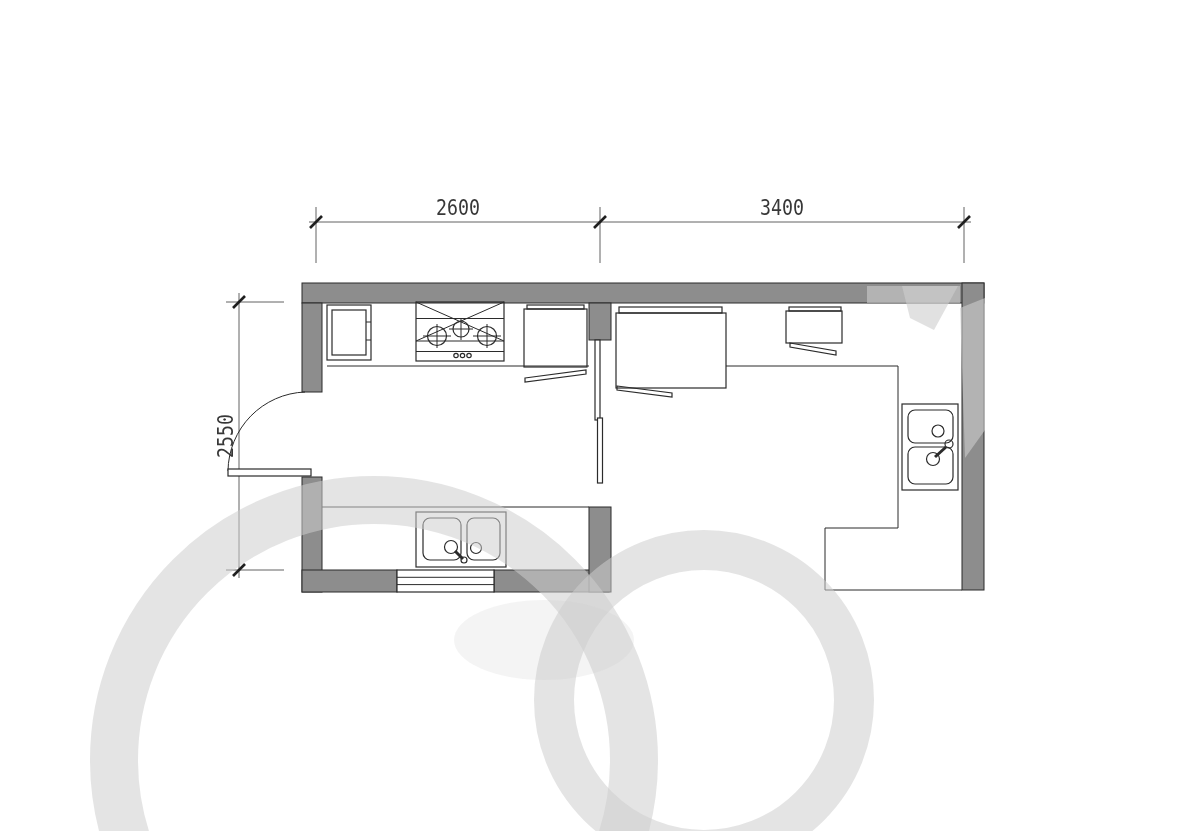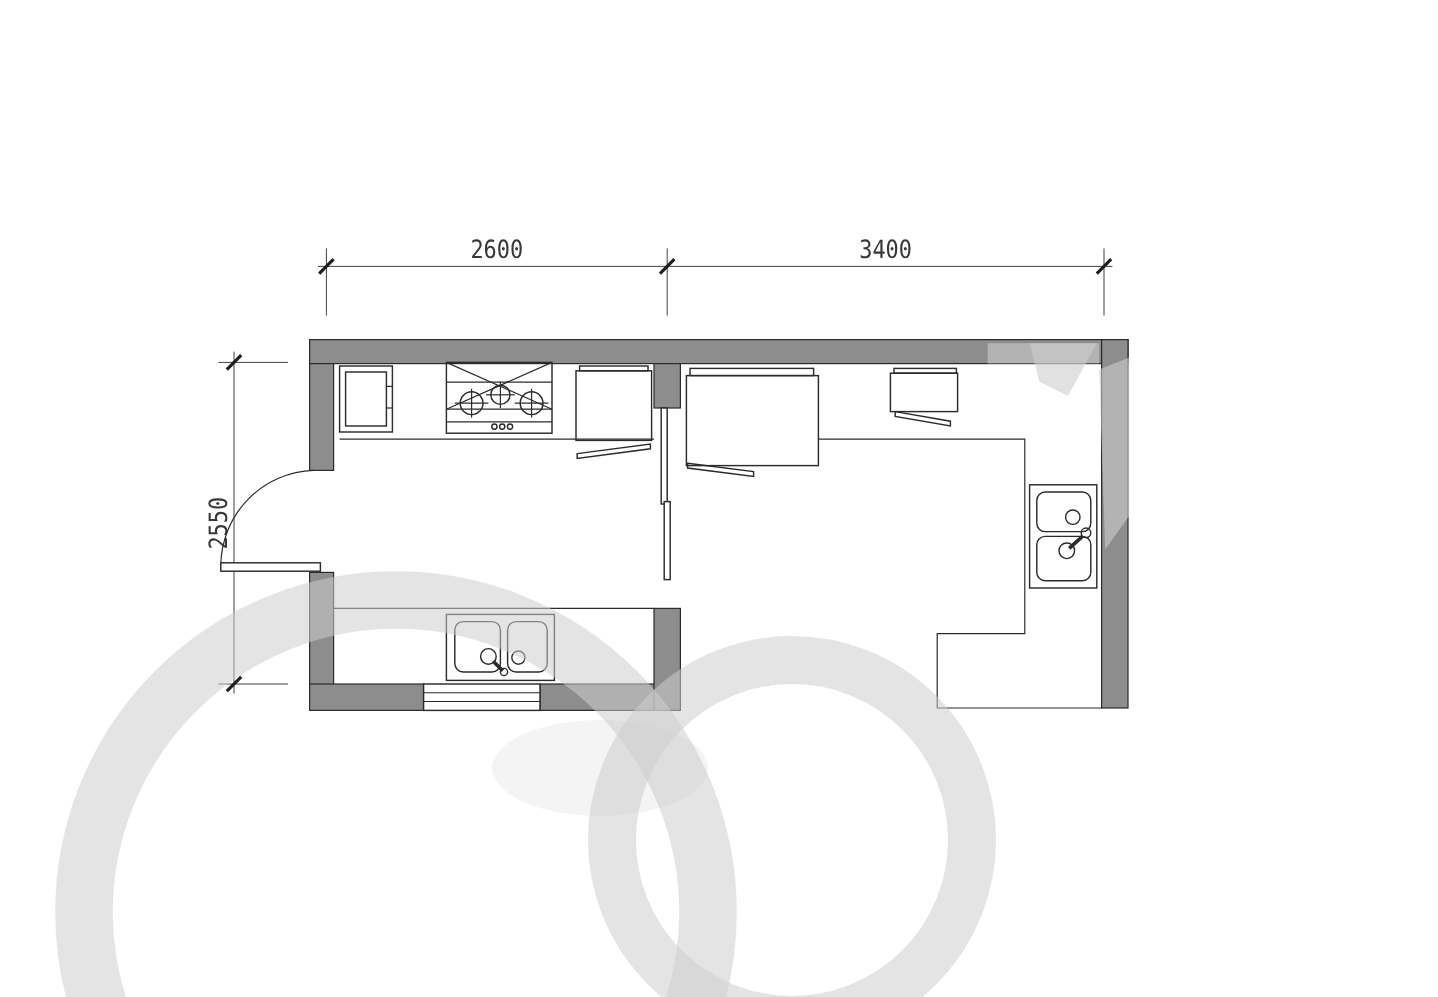--- a/index.html
+++ b/index.html
@@ -2,20 +2,21 @@
 <html><head>
 <meta charset="utf-8">
 <style>
   html,body{margin:0;padding:0;background:#ffffff;}
   .canvas{
     position:relative;
     width:978px;height:831px;
     background:#ffffff;
     font-family:"DejaVu Sans Mono", monospace;
     overflow:hidden;
+    margin-left:44px;
   }
   svg{position:absolute;left:0;top:0;}
   .dim-text{
     font-family:"DejaVu Sans Mono", monospace;
     font-size:21px;
     fill:#383838;
   }
   .wall{fill:#8d8d8d;stroke:#2b2b2b;stroke-width:1;}
   .ln{stroke:#2b2b2b;stroke-width:1;fill:none;}
   .ln-thin{stroke:#3a3a3a;stroke-width:0.8;fill:none;}

